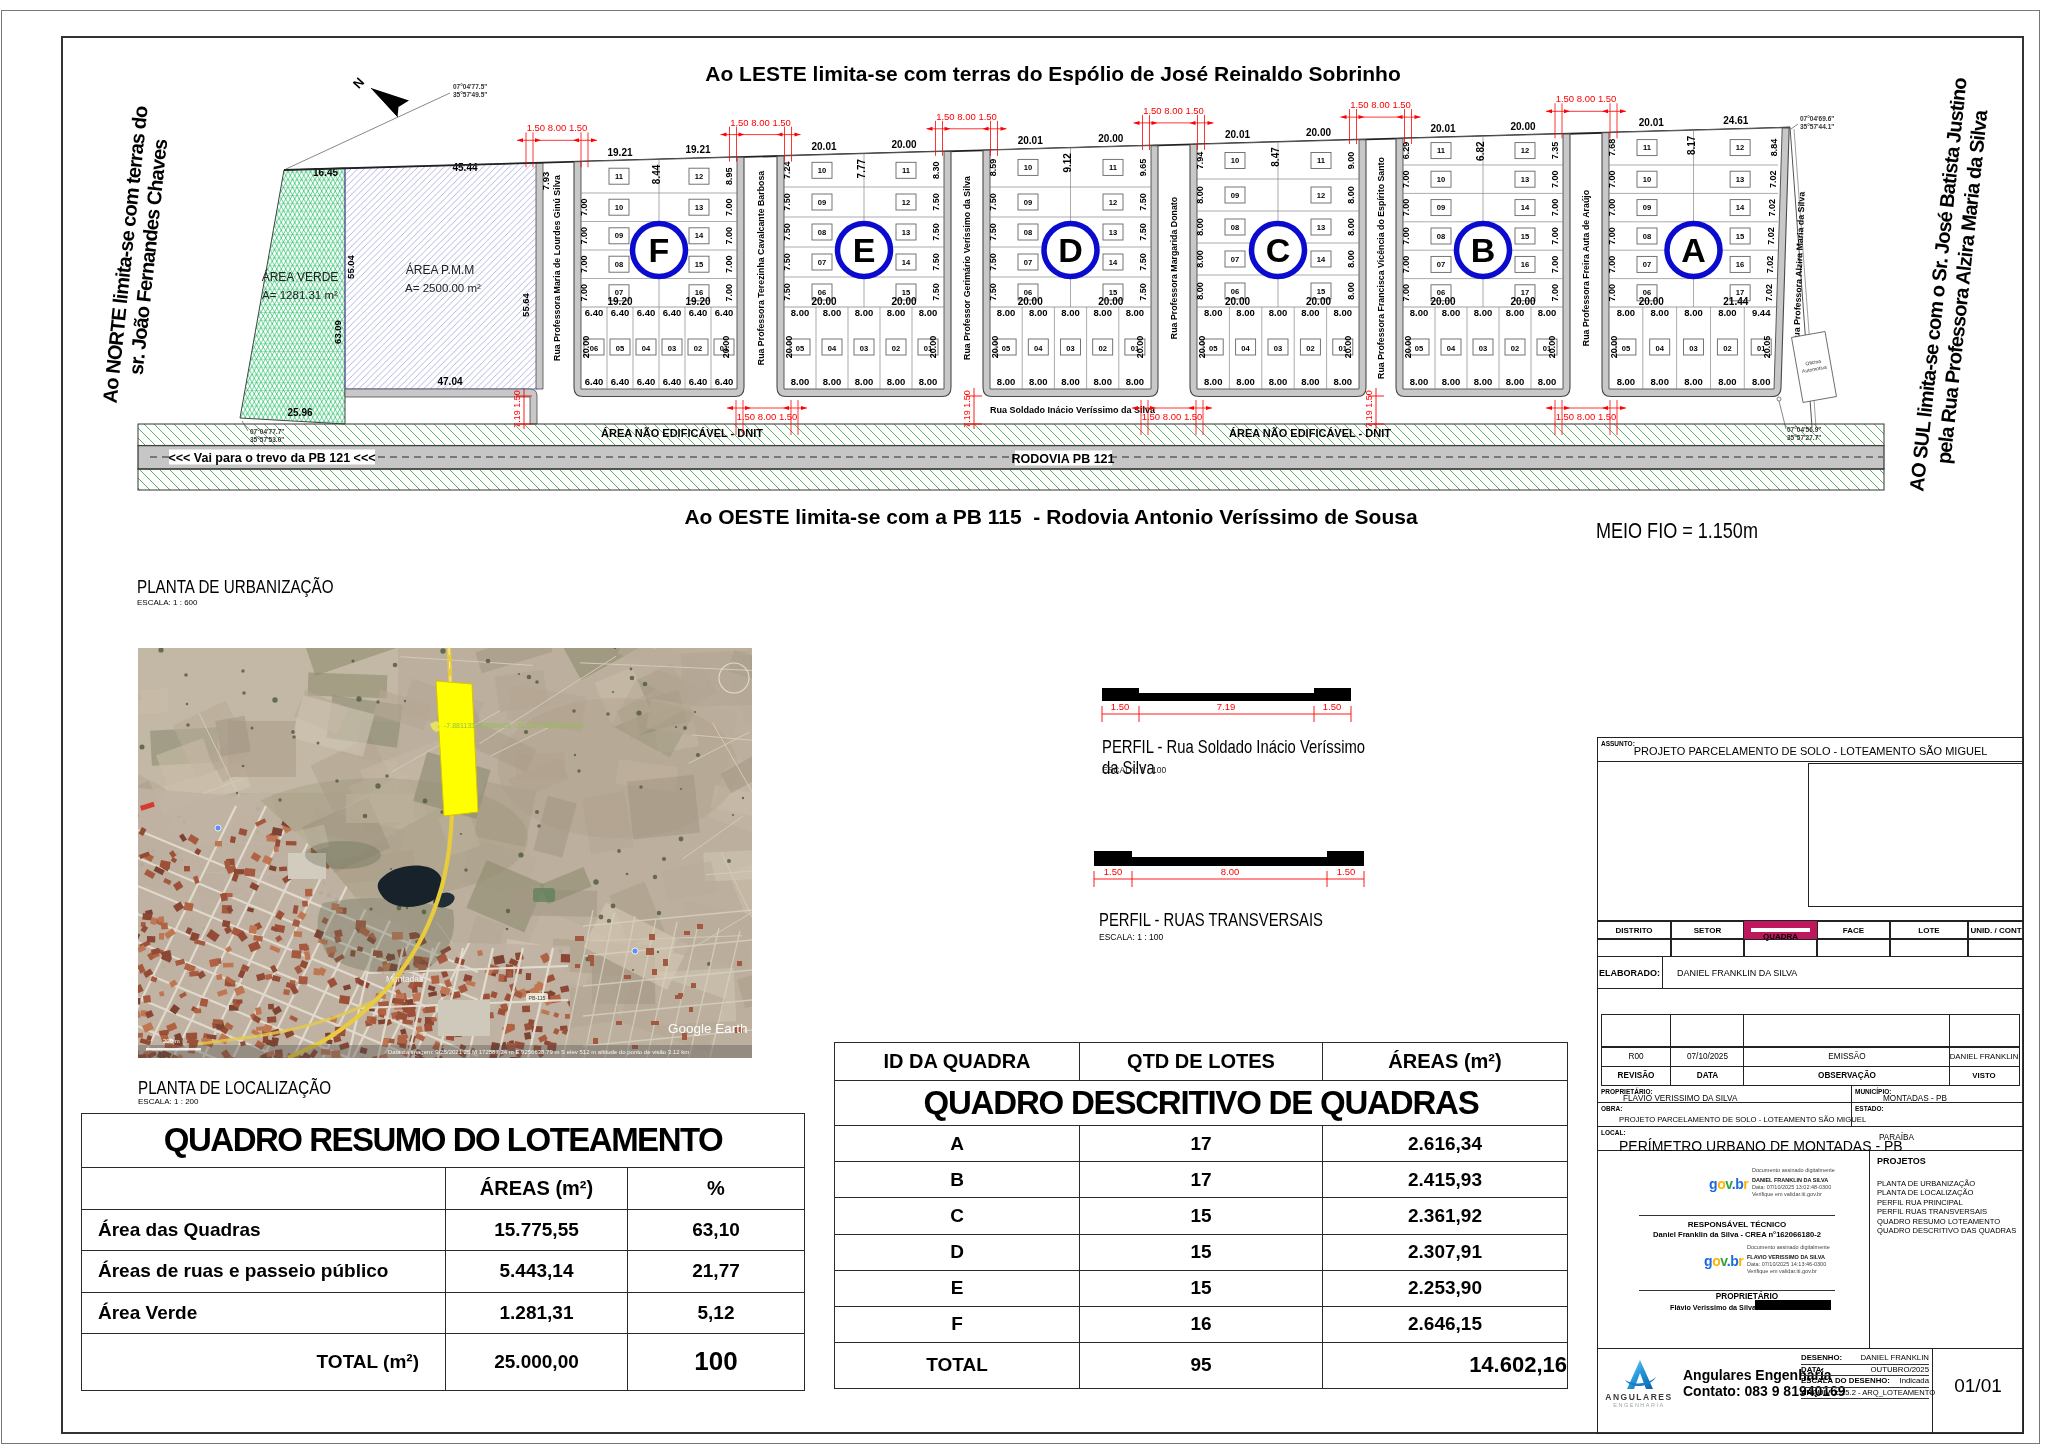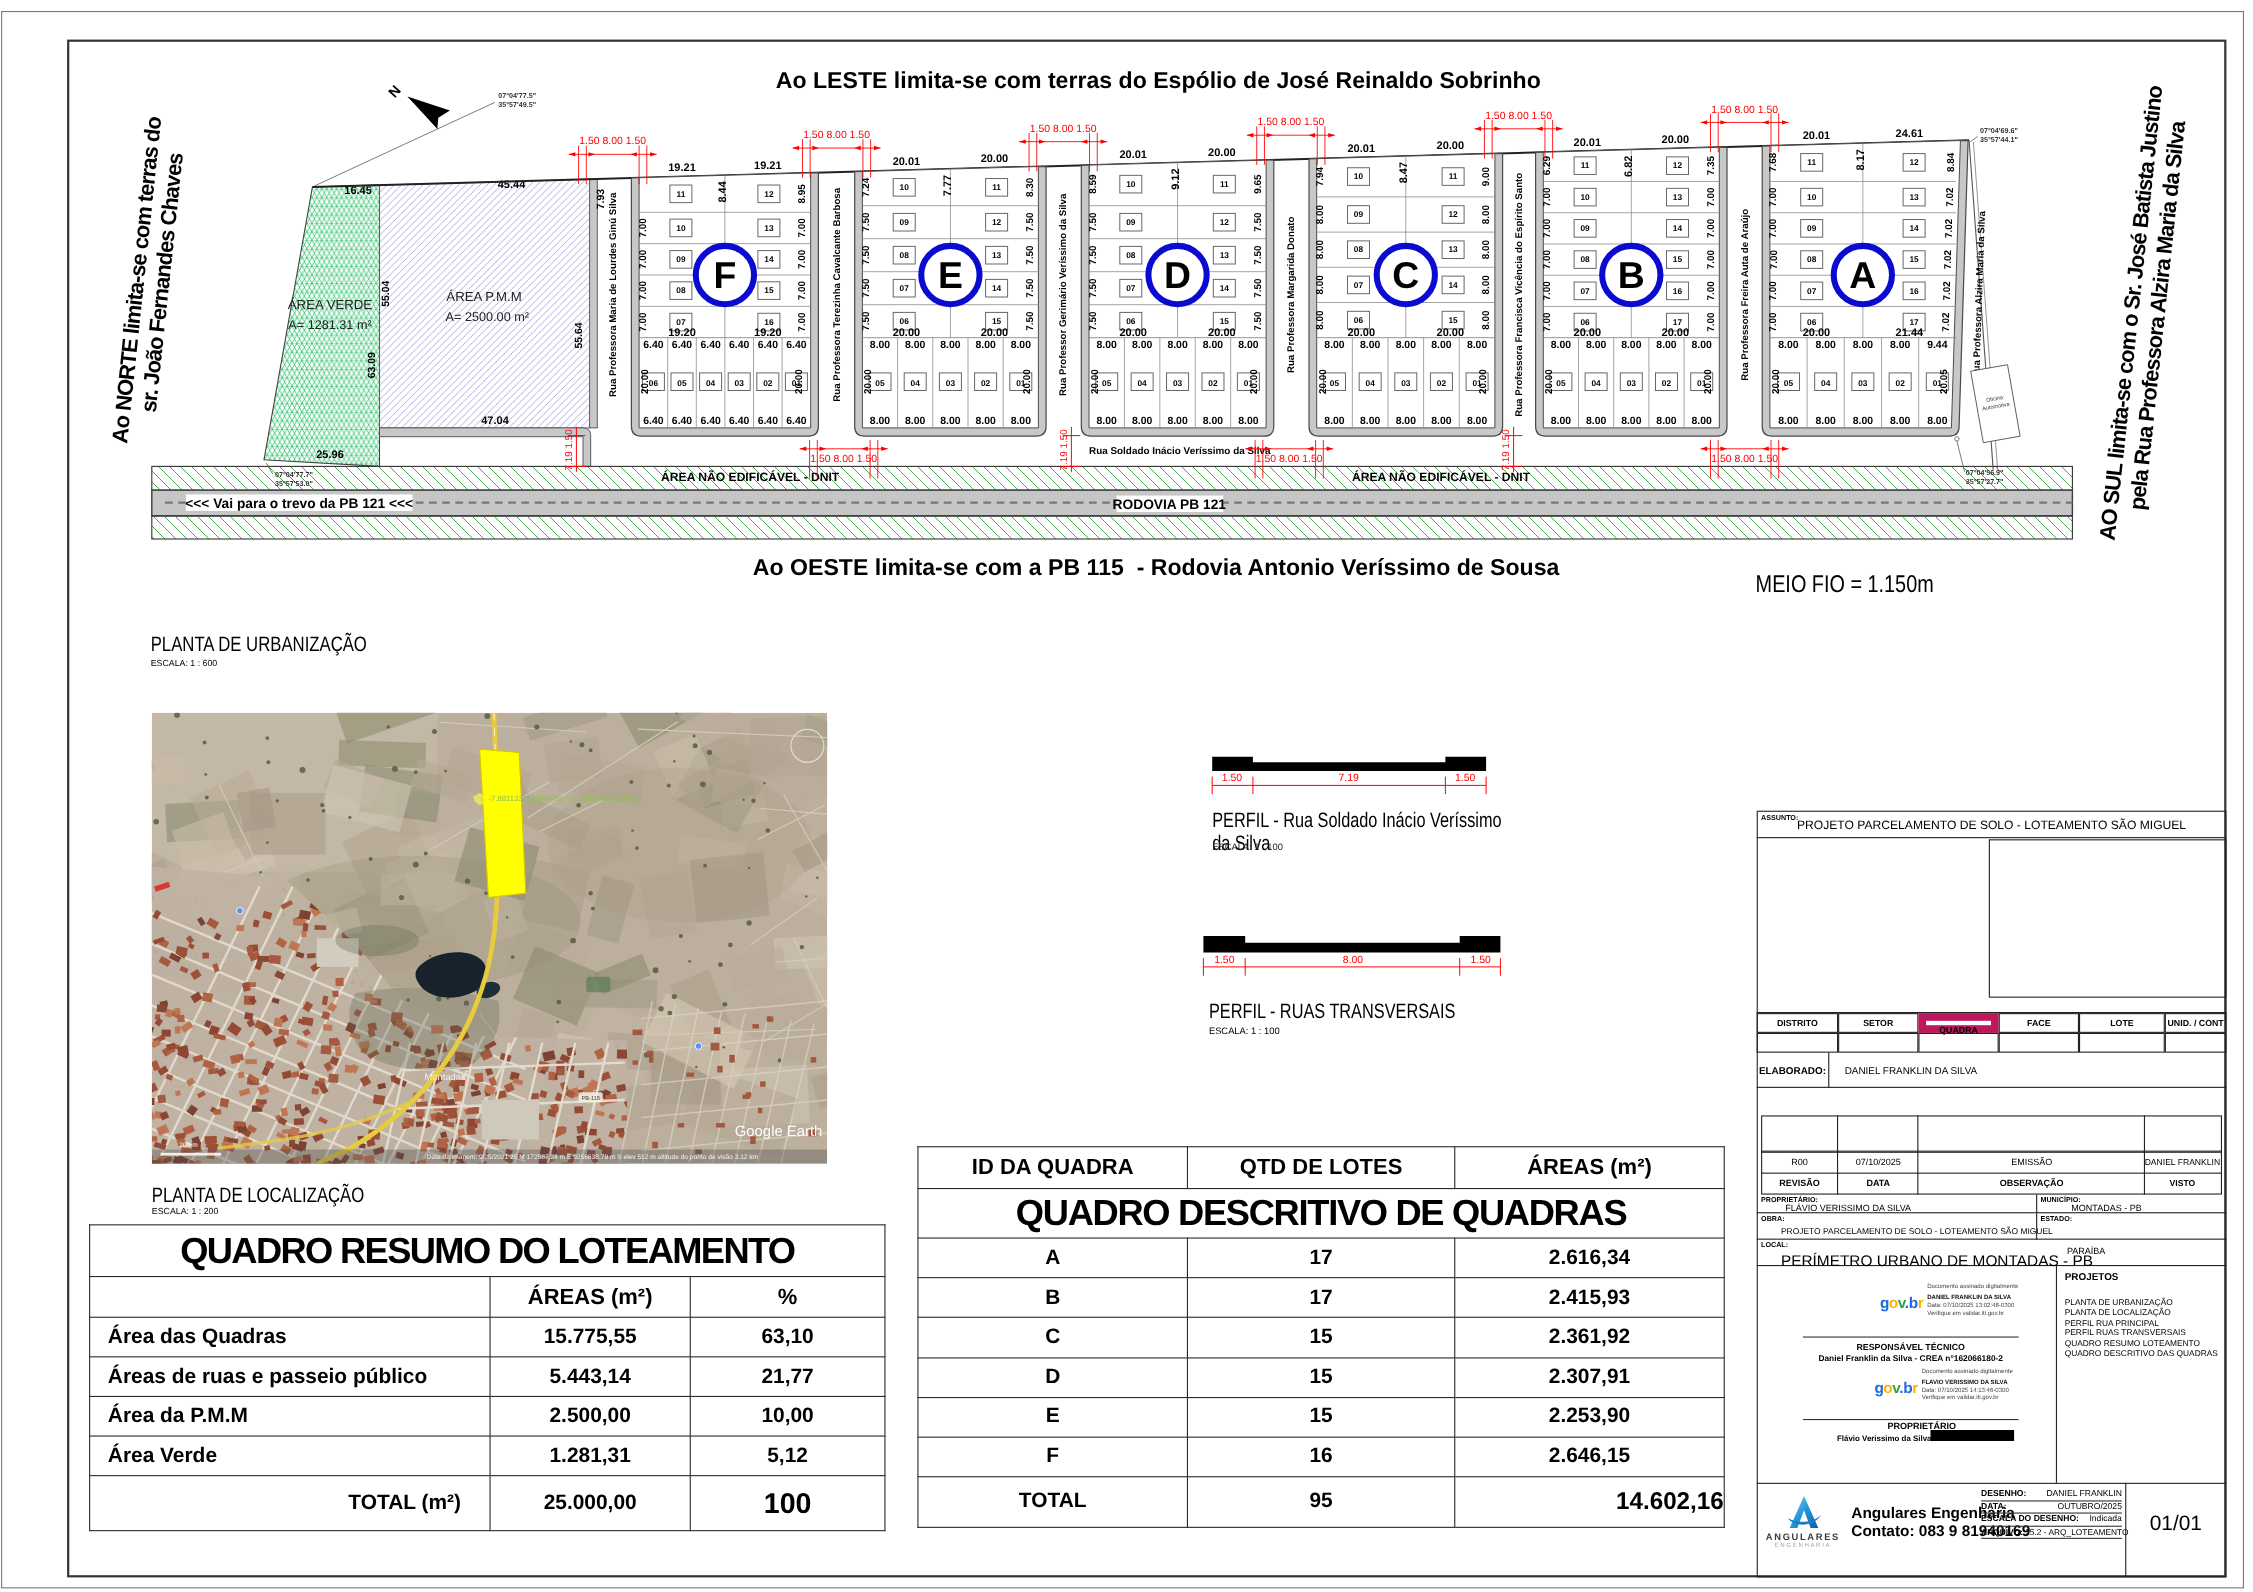--- a/index.html
+++ b/index.html
@@ -1465,25 +1465,20 @@
             <td style="font-size:19px;font-weight:bold;padding-left:16px">Área das Quadras</td>
             <td style="text-align:center;font-size:19px;font-weight:bold">15.775,55</td>
             <td style="text-align:center;font-size:19px;font-weight:bold">63,10</td>
           </tr>
           <tr style="height:36px">
             <td style="font-size:19px;font-weight:bold;padding-left:16px">Áreas de ruas e passeio público</td>
             <td style="text-align:center;font-size:19px;font-weight:bold">5.443,14</td>
             <td style="text-align:center;font-size:19px;font-weight:bold">21,77</td>
           </tr>
           <tr style="height:36px">
-            <td style="font-size:19px;font-weight:bold;padding-left:16px">Área da P.M.M</td>
-            <td style="text-align:center;font-size:19px;font-weight:bold">2.500,00</td>
-            <td style="text-align:center;font-size:19px;font-weight:bold">10,00</td>
-          </tr>
-          <tr style="height:36px">
             <td style="font-size:19px;font-weight:bold;padding-left:16px">Área Verde</td>
             <td style="text-align:center;font-size:19px;font-weight:bold">1.281,31</td>
             <td style="text-align:center;font-size:19px;font-weight:bold">5,12</td>
           </tr>
           <tr style="height:50px">
             <td style="font-size:19px;font-weight:bold;text-align:right;padding-right:26px">TOTAL (m²)</td>
             <td style="text-align:center;font-size:19px;font-weight:bold">25.000,00</td>
             <td style="text-align:center;font-size:26px;font-weight:bold">100</td>
           </tr>
         </tbody>

